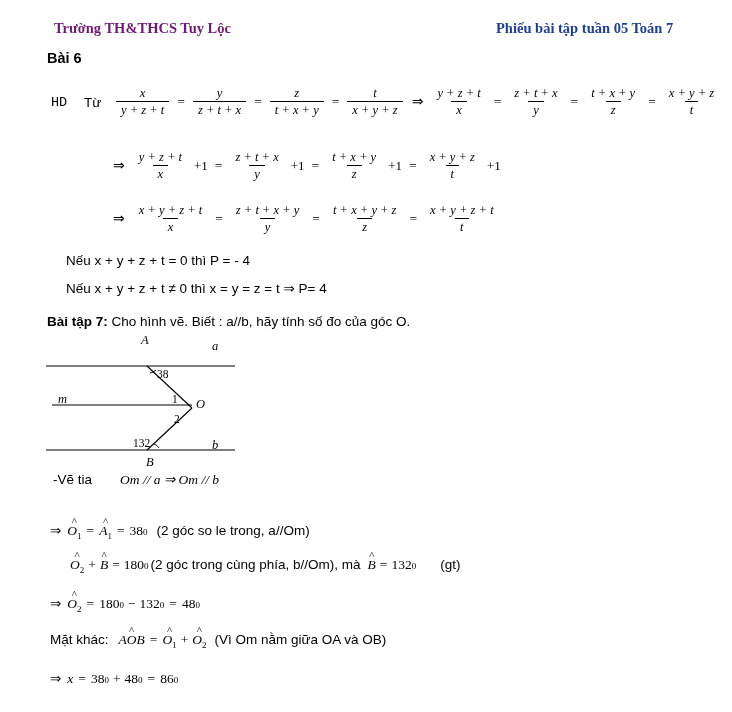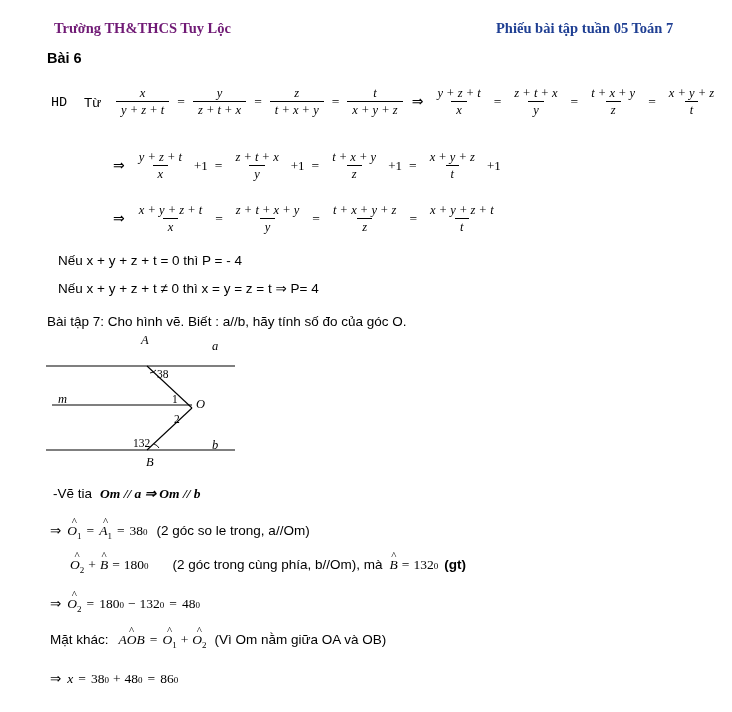--- a/index.html
+++ b/index.html
@@ -110,31 +110,32 @@
   .arrow {
     font-style: normal;
     font-size: 14px;
     margin: 0 5px;
   }
   .note {
     position: absolute;
     font-family: "Liberation Sans", sans-serif;
     font-size: 13.5px;
     white-space: nowrap;
+    margin-left: 8px;
   }
   .bt7 {
     position: absolute;
     left: 47px;
     top: 314px;
     font-family: "Liberation Sans", sans-serif;
     font-size: 13.5px;
     white-space: nowrap;
   }
   .bt7 b {
-    font-weight: normal;
+    font-weight: bold;
   }
   .figure {
     position: absolute;
     left: 40px;
     top: 340px;
     width: 260px;
     height: 135px;
   }
   .fig-label {
     position: absolute;
@@ -326,23 +327,23 @@
     <span class="fig-label" style="left:18px; top:52px;">m</span>
     <span class="fig-label" style="left:156px; top:57px;">O</span>
     <span class="fig-label" style="left:172px; top:98px;">b</span>
     <span class="fig-label" style="left:106px; top:115px;">B</span>
     <span class="fig-num" style="left:117px; top:28px;">38</span>
     <span class="fig-num" style="left:93px; top:97px;">132</span>
     <span class="fig-num" style="left:132px; top:53px;">1</span>
     <span class="fig-num" style="left:134px; top:73px;">2</span>
   </div>
 
-  <div class="sol" style="left:53px; top:485px;">
+  <div class="sol" style="left:53px; top:471px;gap:8px;">
     <span>-Vẽ tia</span>
-    <span class="it" style="margin-left:8px;font-weight:bold;">Om // a ⇒ Om // b</span>
+    <span class="it" style="margin-left:20px;">Om // a ⇒ Om // b</span>
   </div>
 
   <div class="sol" style="left:50px; top:522px;">
     <span class="ser">⇒</span>
     <span class="hatwrap" style="margin-left:6px;">
       <span class="hat">^</span>
       <span>O</span><span class="sub">1</span>
     </span>
     <span class="ser" style="margin:0 5px;">=</span>
     <span class="hatwrap">
@@ -361,29 +362,29 @@
       <span>O</span><span class="sub">2</span>
     </span>
     <span class="ser" style="margin:0 4px;">+</span>
     <span class="hatwrap">
       <span class="hat">^</span>
       <span>B</span>
     </span>
     <span class="ser" style="margin:0 4px;">=</span>
     <span class="ser">180</span>
       <span class="sup">0</span>
-    <span style="margin-left:24px;">(2 góc trong cùng phía, b//Om), mà</span>
+    <span style="margin-left:2px;">(2 góc trong cùng phía, b//Om), mà</span>
     <span class="hatwrap" style="margin-left:7px;">
       <span class="hat">^</span>
       <span>B</span>
     </span>
     <span class="ser" style="margin:0 4px;">=</span>
     <span class="ser">132</span>
       <span class="sup">0</span>
-    <span style="margin-left:6px;font-weight:bold;">(gt)</span>
+    <span style="margin-left:24px;">(gt)</span>
   </div>
 
   <div class="sol" style="left:50px; top:595px;">
     <span class="ser">⇒</span>
     <span class="hatwrap" style="margin-left:6px;">
       <span class="hat">^</span>
       <span>O</span><span class="sub">2</span>
     </span>
     <span class="ser" style="margin:0 5px;">=</span>
     <span class="ser">180</span>

